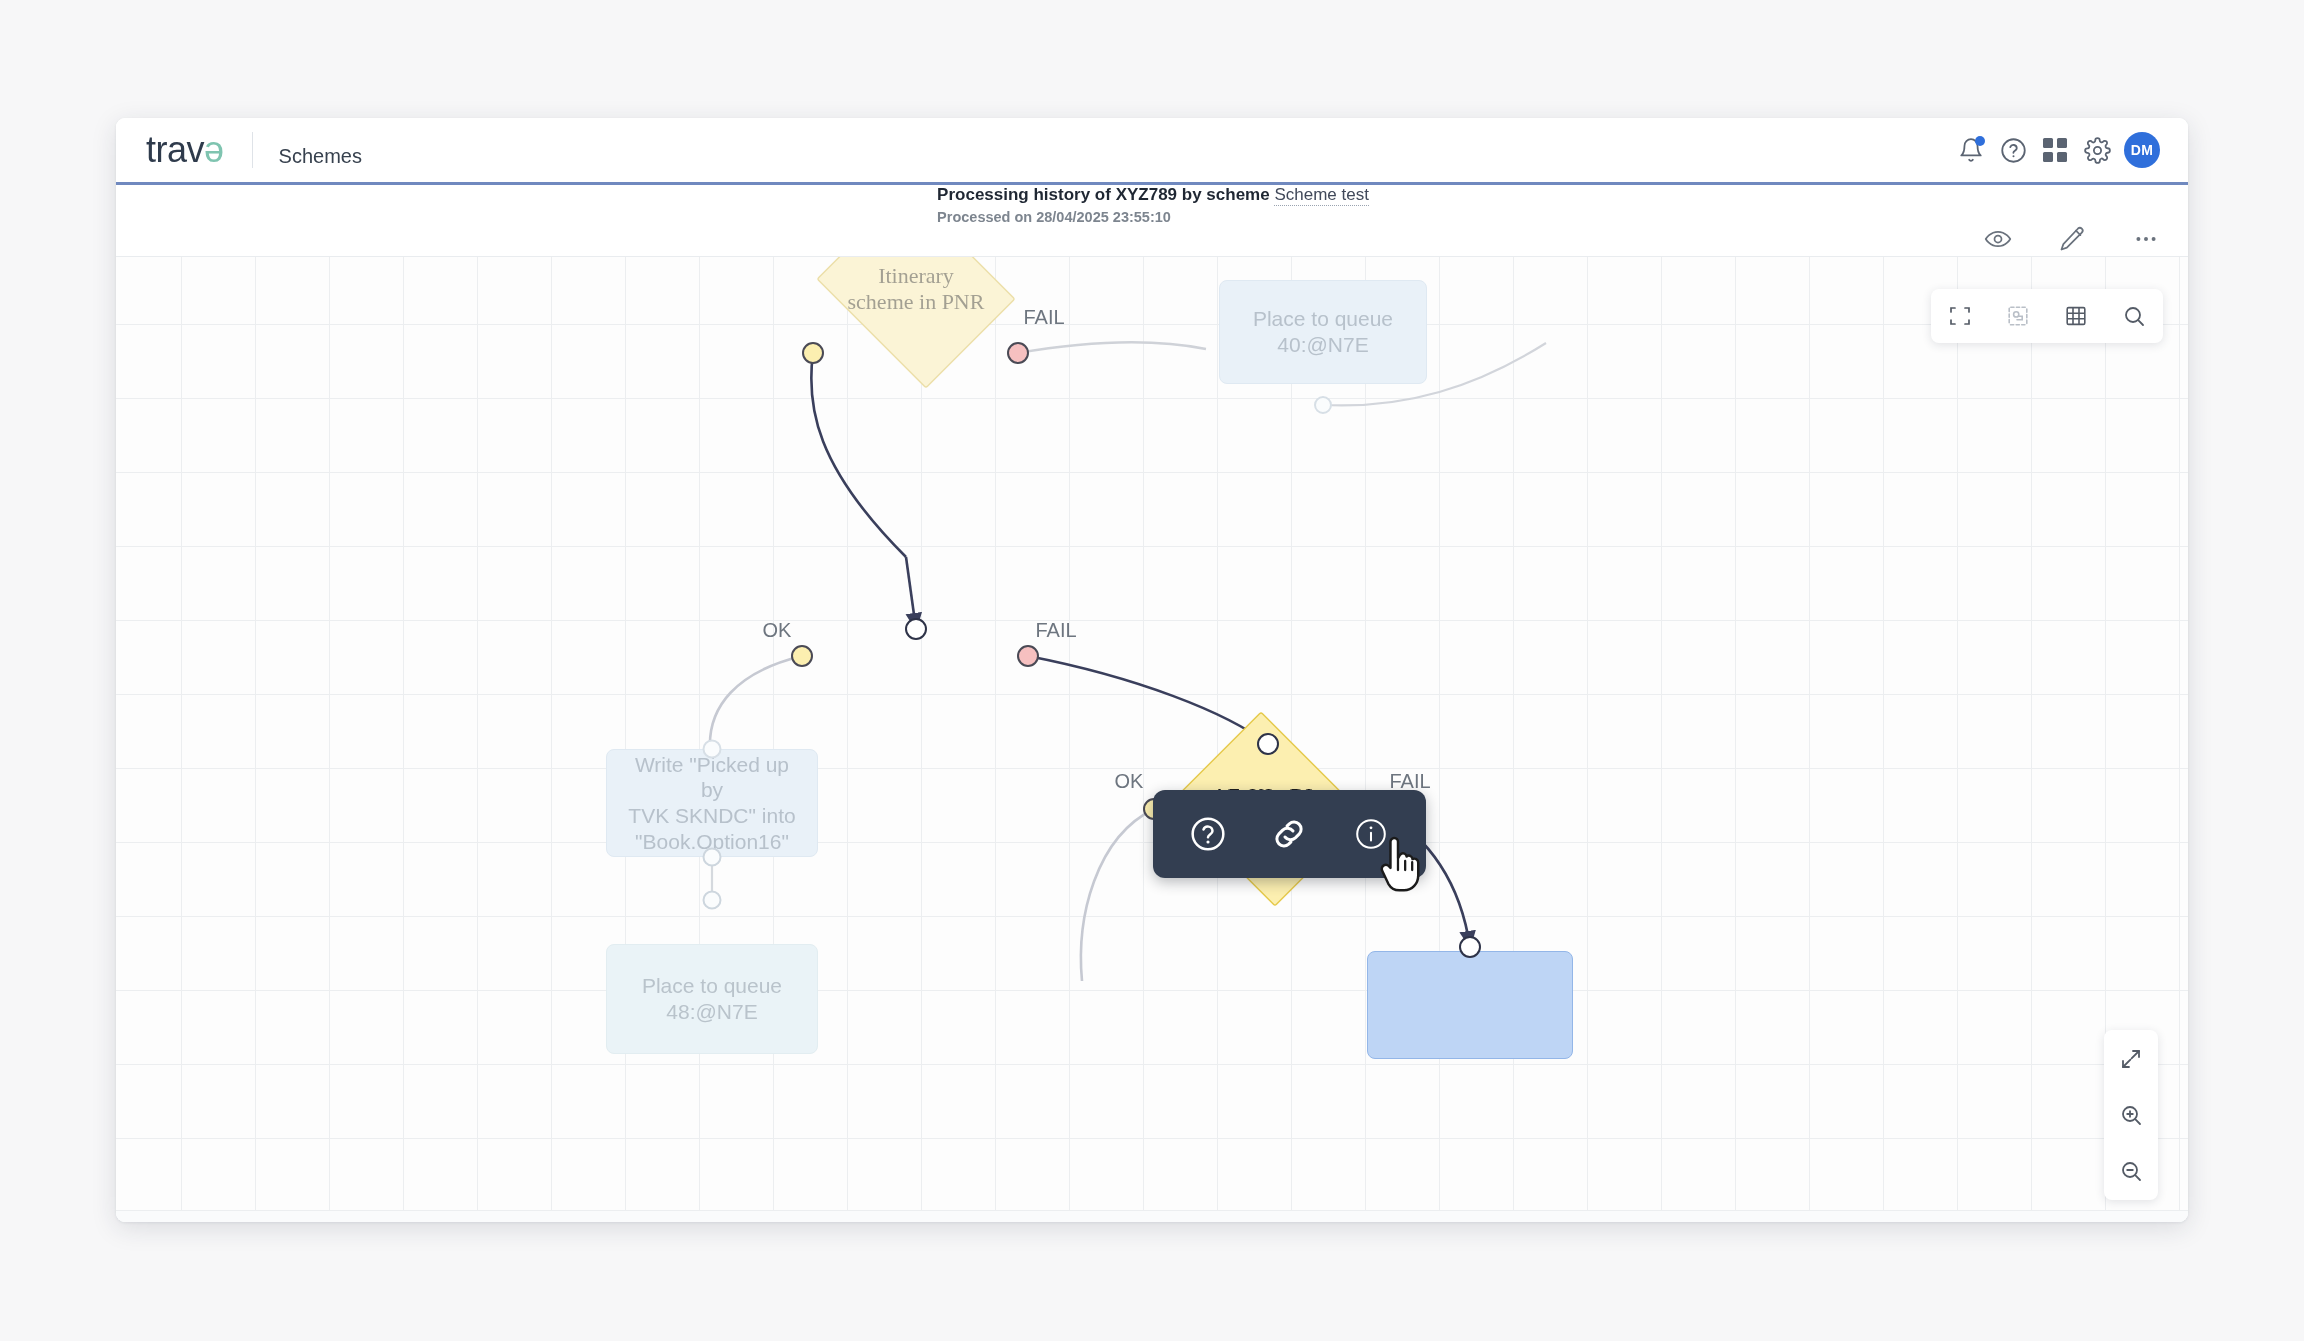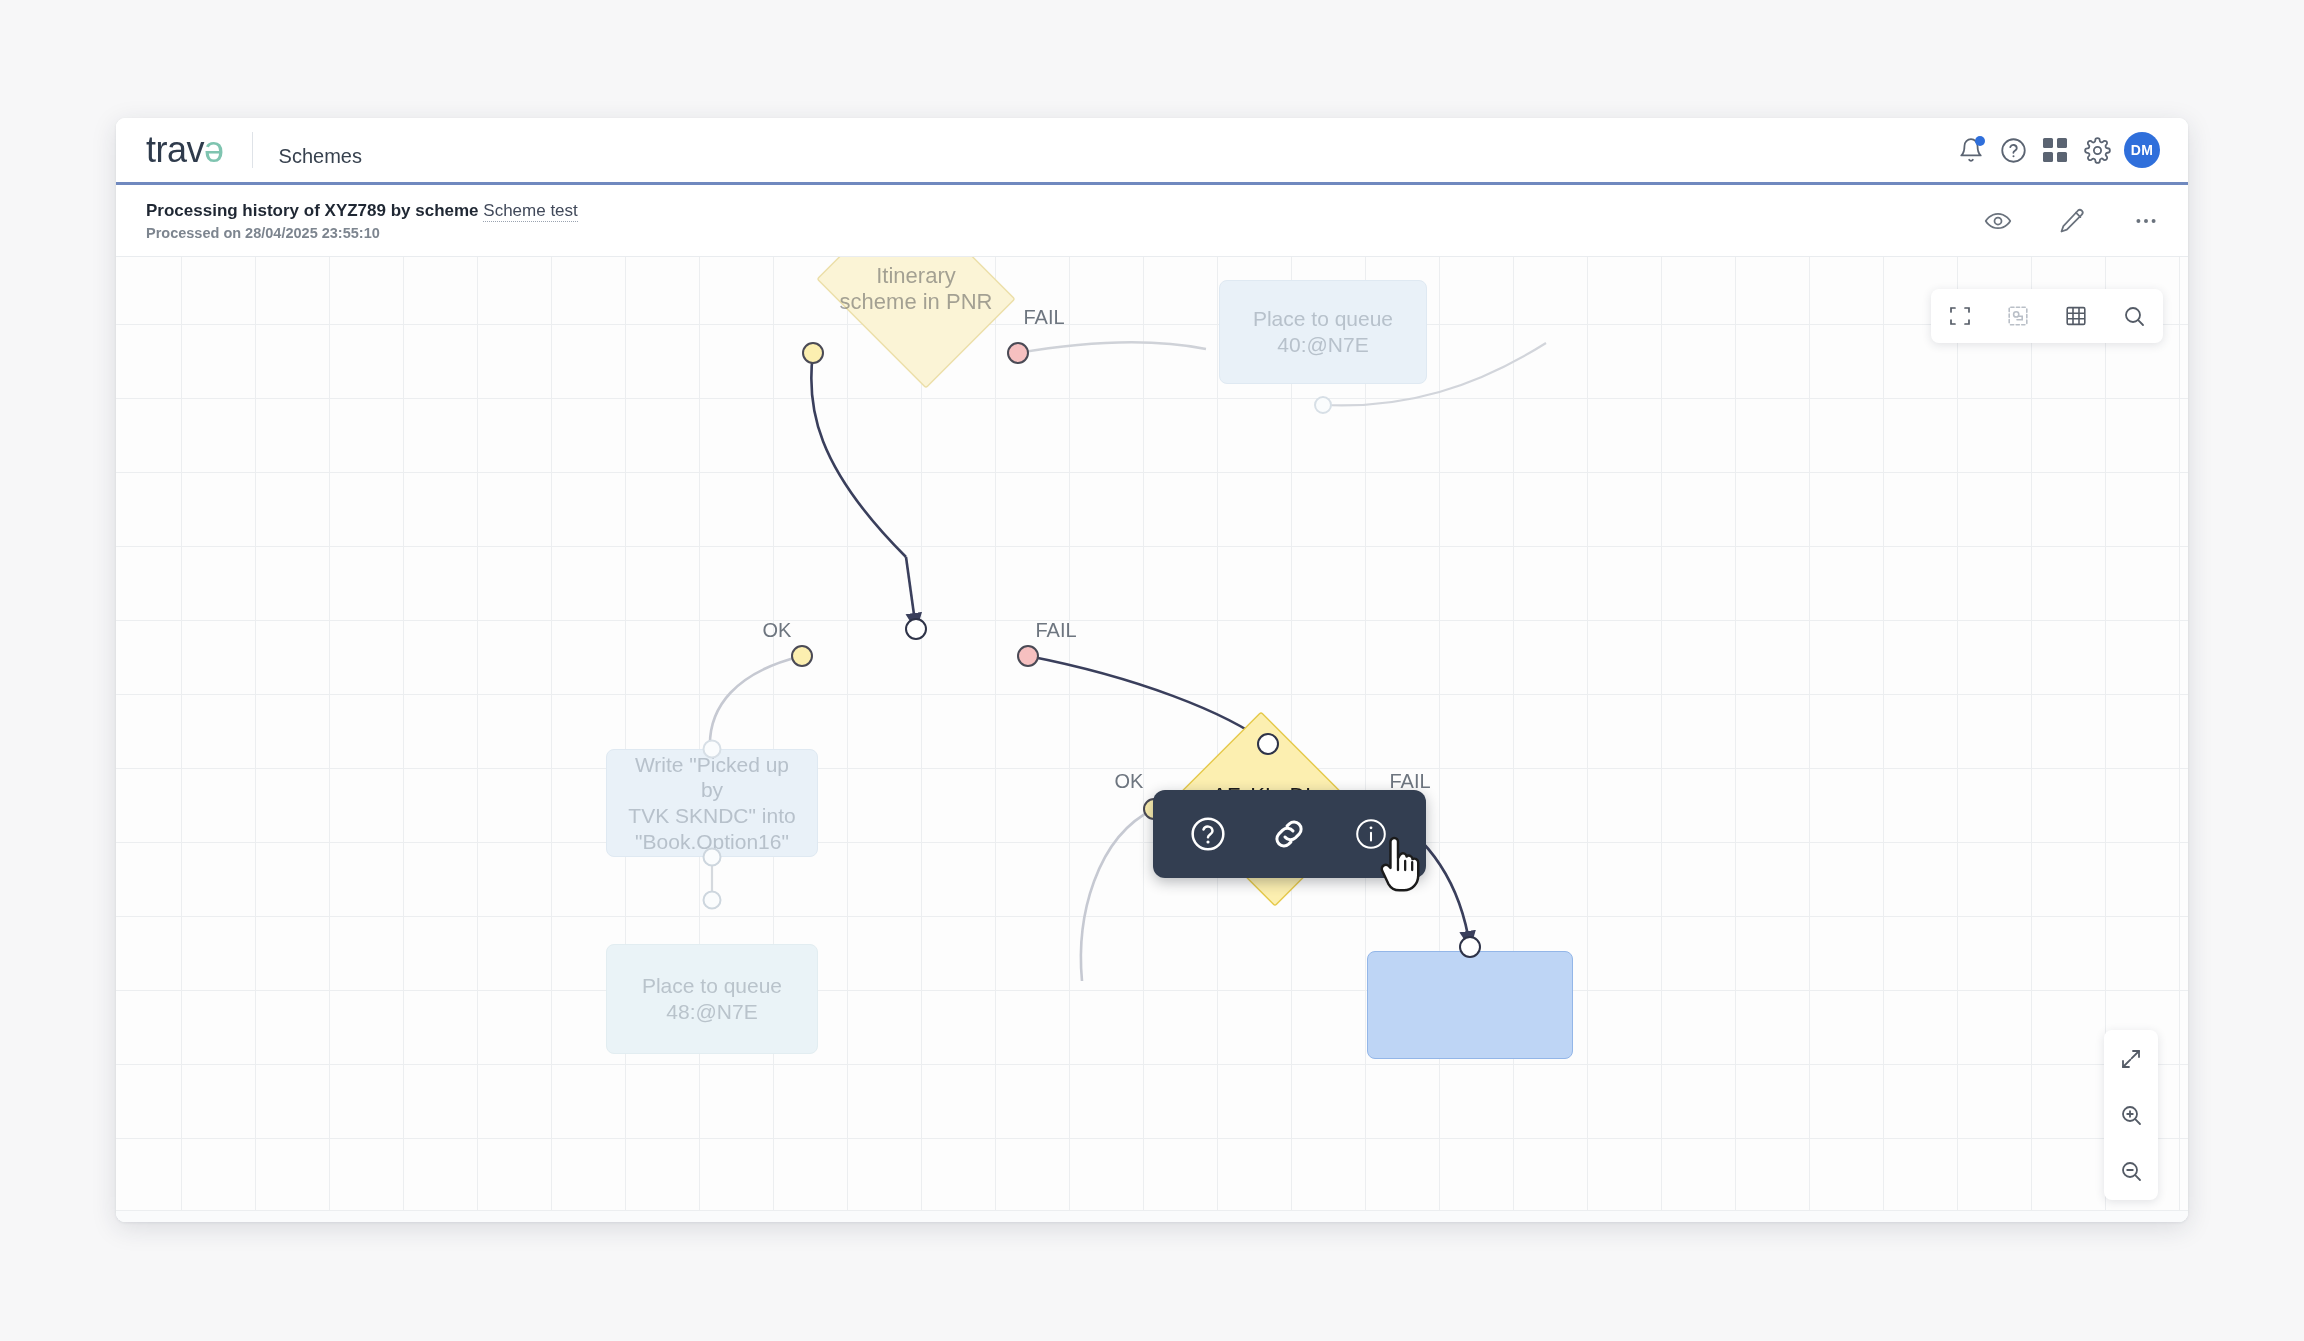--- a/index.html
+++ b/index.html
@@ -103,20 +103,21 @@
   
   #subheader {
     height: 72px;
     background: #fff;
     display: flex;
     align-items: center;
     padding: 0 28px 0 30px;
     border-bottom: 1px solid #e9ecef;
     position: relative;
     z-index: 5;
+    flex-direction: column;
   }
   .subheader-texts { display: flex; flex-direction: column; gap: 4px; }
   .sh-title {
     font-size: 17px;
     font-weight: bold;
     color: #1f2733;
   }
   .sh-title .scheme-link {
     font-weight: normal;
     color: #41495a;
@@ -161,20 +162,21 @@
     border-radius: 4px;
   }
   .diamond.dim .shape { background: #fbf4d6; border-color: #ecdfa8; }
   .diamond .label {
     position: relative;
     font-size: 22px;
     color: #1c1c1c;
     line-height: 1.18;
     z-index: 2;
     width: 78%;
+    font-family: Liberation Serif, serif;
   }
   .diamond.dim .label { color: #5c5c5c; opacity: .55; }
 
   .boxnode {
     position: absolute;
     transform: translate(-50%, -50%);
     border-radius: 8px;
     display: flex; align-items: center; justify-content: center;
     text-align: center;
     padding: 10px 16px;

